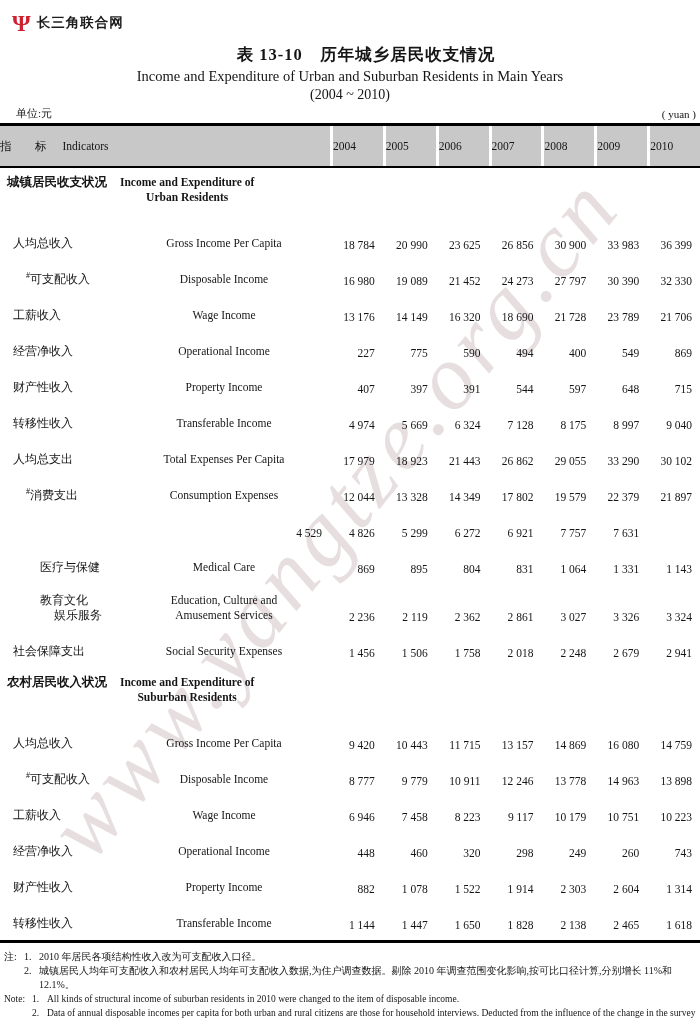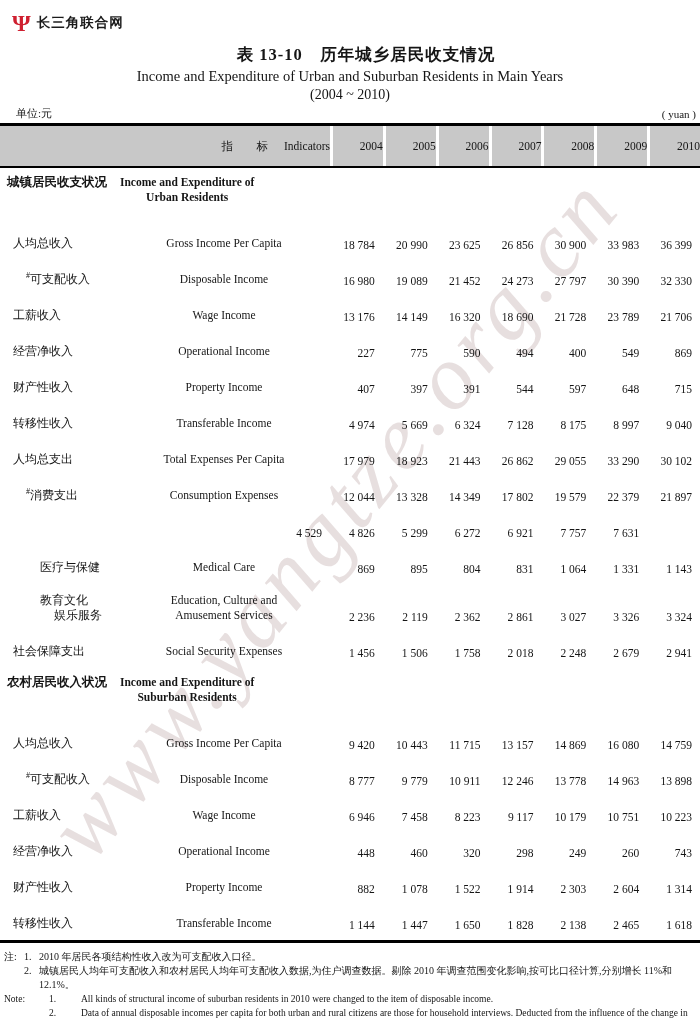--- a/index.html
+++ b/index.html
@@ -26,21 +26,21 @@
   .title-en{text-align:center;font-size:14.5px;margin:2px 0 0 0;}
   .title-years{text-align:center;font-size:14px;margin:2px 0 0 0;}
 
   .unit-row{display:flex;justify-content:space-between;align-items:center;
     font-size:11px;padding:3px 4px 2px 16px;}
 
   
   .tbl{margin:0;border-top:3px solid #000;border-bottom:3px solid #000;}
   .thead{display:grid;grid-template-columns:330px repeat(7,1fr);column-gap:3px;
     background:#fff;border-bottom:2px solid #000;height:40px;}
-  .th{background:#c8c8c8;display:flex;align-items:center;justify-content:flex-end;
+  .th{background:#c8c8c8;display:flex;align-items:center;justify-content:flex-start;
     font-size:11.5px;}
   .th-ind{gap:10px;}
   .th-ind .zh-h{letter-spacing:6px;}
 
   .row{display:grid;grid-template-columns:330px repeat(7,1fr);}
   .data-row{min-height:36px;align-items:end;}
   .data-row.two-line{min-height:48px;}
   .data-row > *{padding-bottom:9px;}
   .section-row{min-height:56px;align-items:start;}
   .section-row > *{padding-top:7px;}
@@ -55,21 +55,21 @@
   .zh2{padding-left:14px;}
   .sec-zh{font-weight:bold;font-size:12.5px;padding-left:7px;}
   .en{font-size:11.5px;text-align:center;line-height:15px;}
   .sec-en{font-weight:bold;text-align:center;width:max-content;max-width:210px;margin-left:2px;}
   .val{font-size:11.5px;text-align:right;padding-right:8px;white-space:nowrap;}
 
   
   .notes{margin-top:7px;padding:0 2px 0 4px;}
   .note-line{display:flex;align-items:flex-start;}
   .note-zh{font-size:10px;line-height:14px;}
-  .note-en{font-size:9.5px;line-height:14px;gap:17px;}
+  .note-en{font-size:9.5px;line-height:14px;}
   .nlabel-zh{width:20px;flex:0 0 20px;}
   .nlabel-en{width:28px;flex:0 0 28px;}
   .nnum{width:15px;flex:0 0 15px;}
   .ntext{flex:1;}
 </style>
 </head>
 <body>
 
 <div class="page">
 

